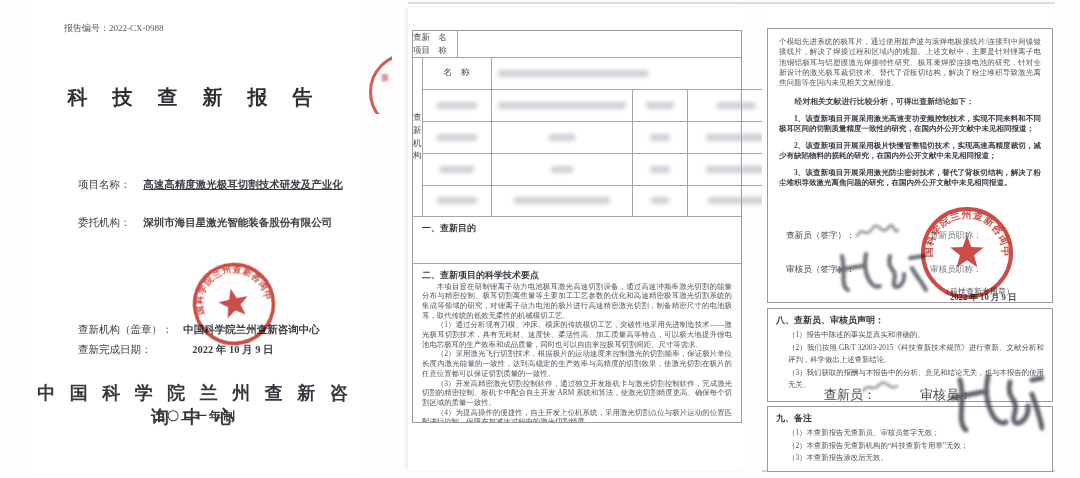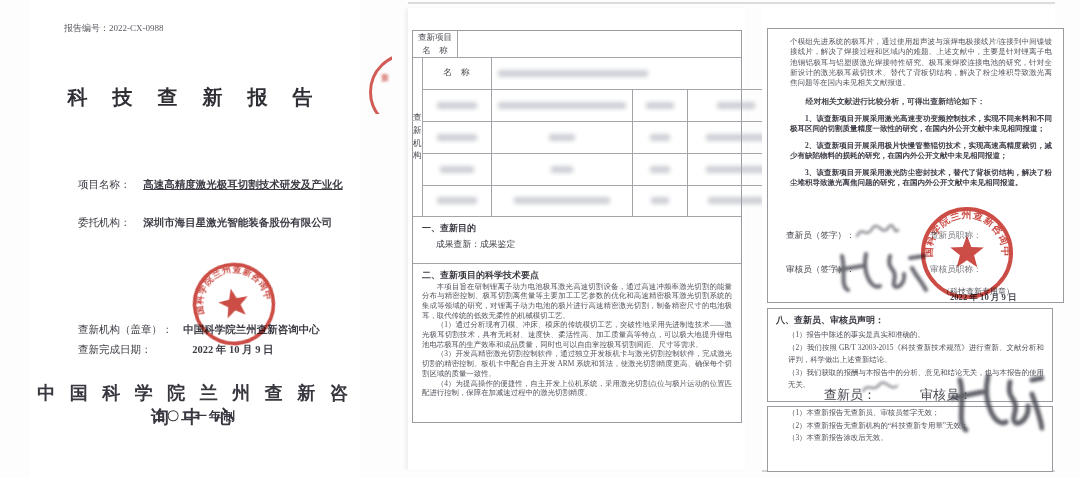--- a/index.html
+++ b/index.html
@@ -28,21 +28,21 @@
   .partial-seal-ring{position:absolute;left:3px;top:1px;width:72px;height:72px;border:3px solid #c5342c;
     border-radius:50%;filter:blur(.6px);}
   .partial-seal-txt{position:absolute;left:12px;top:14px;font-size:8px;color:#c5342c;
     writing-mode:vertical-rl;filter:blur(1px);letter-spacing:1px;}
   
   #page2{left:408px;top:8px;width:337px;height:462px;box-shadow:-3px 0 3px rgba(0,0,0,.05);}
   .edge-top{left:408px;top:2px;width:647px;height:2px;background:#dcdcdc;}
   .p2-table{position:absolute;left:4px;top:22px;width:328px;border:1px solid #9a9aa0;background:#fff;}
   .trow{display:flex;border-bottom:1px solid #a4a4ab;}
   .trow:last-child{border-bottom:none;}
-  .thead{width:44px;border-right:1px solid #a4a4ab;display:flex;flex-direction:column;
+  .thead{width:44px;border-right:1px solid #a4a4ab;display:flex;flex-direction:row;
     align-items:center;justify-content:center;font-size:8.5px;color:#4a4a52;line-height:1.5;filter:blur(.35px);}
   .tstack{flex:1;display:flex;flex-direction:column;}
   .subrow{display:flex;border-bottom:1px solid #a4a4ab;align-items:center;}
   .subrow:last-child{border-bottom:none;}
   .cell{display:flex;align-items:center;padding:0 6px;font-size:8.8px;color:#45454e;filter:blur(.35px);}
   .cA{width:56px;justify-content:center;border-right:1px solid #a4a4ab;align-self:stretch;}
   .cB{flex:1;align-self:stretch;}
   .cC{width:42px;justify-content:center;border-left:1px solid #a4a4ab;border-right:1px solid #a4a4ab;align-self:stretch;}
   .cD{width:84px;justify-content:center;align-self:stretch;}
   .redact{background:#9ba1ab;opacity:.5;filter:blur(2.2px);border-radius:2px;height:7px;}
@@ -189,39 +189,39 @@
             <div class="cell cD">
                 <div class="redact" style="width:56px;"></div>
               </div>
           </div>
         </div>
       </div>
 
       <div class="trow">
         <div class="sec" style="height:36px;width:100%;">
           <div class="sec-title">一、查新目的</div>
-          <div class="sec-body">成果查新：成果鉴定</div>
         </div>
       </div>
 
       <div class="trow">
         <div class="sec" style="width:100%;height:148px;overflow:hidden;">
           <div class="sec-title">二、查新项目的科学技术要点</div>
           <p class="bodytxt">本项目旨在研制锂离子动力电池极耳激光高速切割设备，通过高速冲频率激光切割的能量分布与精密控制、极耳切割离焦量等主要加工工艺参数的优化和高速精密极耳激光切割系统的集成等领域的研究，对锂离子动力电池的极片进行高速精密激光切割，制备精密尺寸的电池极耳，取代传统的低效无柔性的机械模切工艺。</p>
           <p class="bodytxt">（1）通过分析现有刀模、冲床、模床的传统模切工艺，突破性地采用先进制造技术——激光极耳切割技术，具有无耗材、速度快、柔活性高、加工质量高等特点，可以极大地提升锂电池电芯极耳的生产效率和成品质量，同时也可以自由掌控极耳切割间距、尺寸等需求。</p>
+          <p class="bodytxt">（2）采用激光飞行切割技术，根据极片的运动速度来控制激光的切割频率，保证极片单位长度内激光能量的一致性，达到高稳定的生产效率与高精度的切割效果，使激光切割在极片的任意位置都可以保证切割质量的一致性。</p>
           <p class="bodytxt">（3）开发高精密激光切割控制软件，通过独立开发板机卡与激光切割控制软件，完成激光切割的精密控制。板机卡中配合自主开发 ARM 系统和算法，使激光切割精度更高、确保每个切割区域的质量一致性。</p>
           <p class="bodytxt">（4）为提高操作的便捷性，自主开发上位机系统，采用激光切割点位与极片运动的位置匹配进行控制，保障在加减速过程中的激光切割精度。</p>
         </div>
       </div>
     </div>
   </div>
 
   <div class="page" id="page3">
 
-    <div class="p3-box" style="left:5px;top:20px;width:284px;height:273px;padding-left:11px;">
+    <div class="p3-box" style="left:5px;top:20px;width:284px;height:273px;">
       <div style="padding:8px 11px 0 11px;">
         <p class="bodytxt noindent" style="font-size:7.5px;line-height:10.3px;">个模组先进系统的极耳片，通过使用超声波与滚焊电极接线片/连接到中间镍镀接线片，解决了焊接过程和区域内的难题。上述文献中，主要是针对锂离子电池铜铝极耳与铝塑膜激光焊接特性研究、极耳束焊胶连接电池的研究，针对全新设计的激光极耳裁切技术、替代了背板切结构，解决了粉尘堆积导致激光离焦问题等在国内未见相关文献报道。</p>
         <p class="bodytxt" style="margin-top:9px;font-size:7.8px;font-weight:600;color:#46464f;">经对相关文献进行比较分析，可得出查新结论如下：</p>
         <p class="concl">1、该查新项目开展采用激光高速变功变频控制技术，实现不同来料和不同极耳区间的切割质量精度一致性的研究，在国内外公开文献中未见相同报道；</p>
         <p class="concl">2、该查新项目开展采用极片快慢管整辊切技术，实现高速高精度裁切，减少有缺陷物料的损耗的研究，在国内外公开文献中未见相同报道；</p>
         <p class="concl">3、该查新项目开展采用激光防尘密封技术，替代了背板切结构，解决了粉尘堆积导致激光离焦问题的研究，在国内外公开文献中未见相同报道。</p>
       </div>
     </div>
 
     <div class="siglabel" style="left:24px;top:222px;">查新员（签字）：</div>
@@ -260,19 +260,20 @@
     <div class="inline-sig-row" style="left:158px;top:378px;">审核员：</div>
     <svg class="sigblur" style="left:98px;top:372px;" width="40" height="16" viewBox="0 0 40 16">
       <path d="M3,11 C8,2 13,13 19,5 S30,12 37,6" fill="none" stroke="#5b5c66" stroke-width="2.2" stroke-linecap="round"></path>
     </svg>
     <svg class="sigblur big" style="left:186px;top:358px;z-index:6;" width="96" height="78" viewBox="0 0 96 78">
       <path d="M12,14 C18,34 8,56 18,64 M4,32 L34,26 M40,10 C34,38 48,62 58,56" fill="none" stroke="#43444e" stroke-width="5" stroke-linecap="round"></path>
       <path d="M62,16 C58,36 72,30 66,50 C63,64 82,56 80,40 M84,14 L94,12 M84,28 C88,40 92,50 94,62" fill="none" stroke="#43444e" stroke-width="5" stroke-linecap="round"></path>
     </svg>
 
     <div class="p3-box" style="left:5px;top:398px;width:284px;height:64px;">
+      <div class="p3-sec-title">九、备注</div>
       <div class="p3-item">（1）本查新报告无查新员、审核员签字无效；</div>
       <div class="p3-item">（2）本查新报告无查新机构的“科技查新专用章”无效；</div>
       <div class="p3-item">（3）本查新报告涂改后无效。</div>
     </div>
   </div>
 
 </div>
 
 </body></html>

